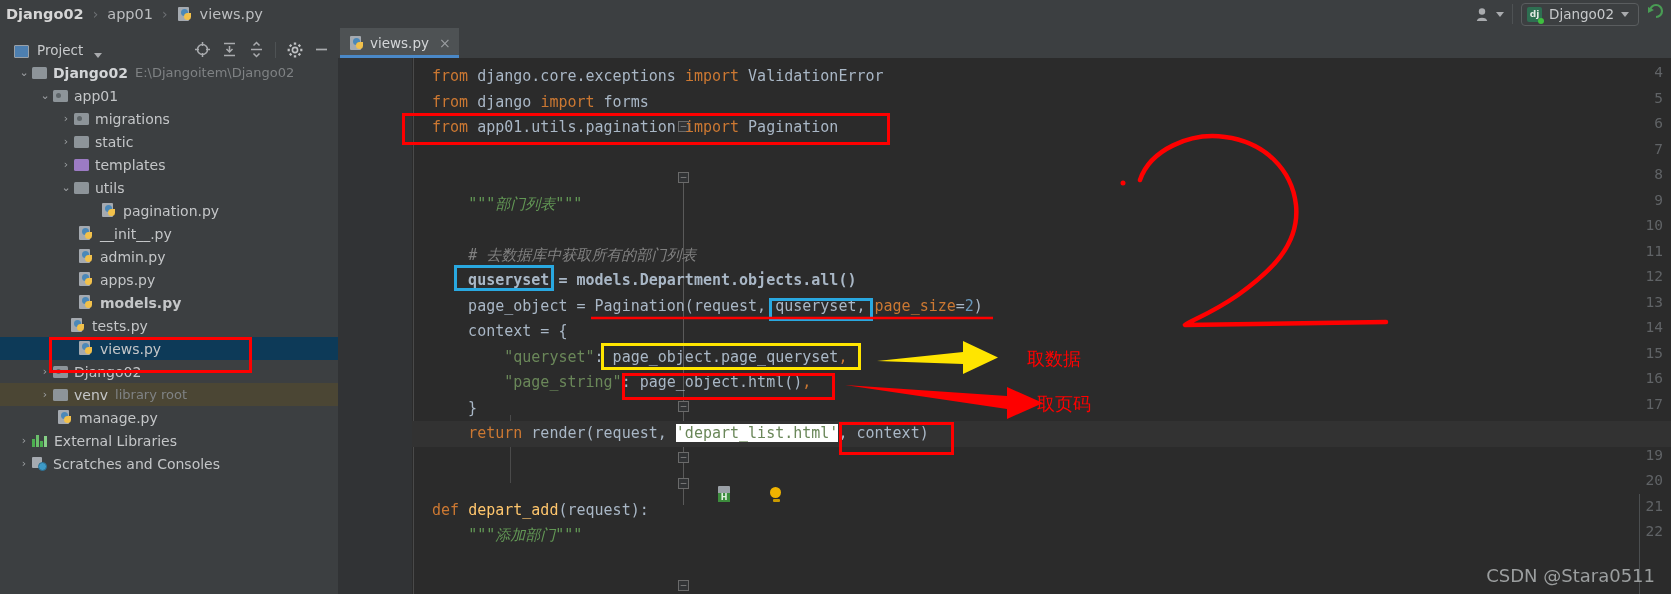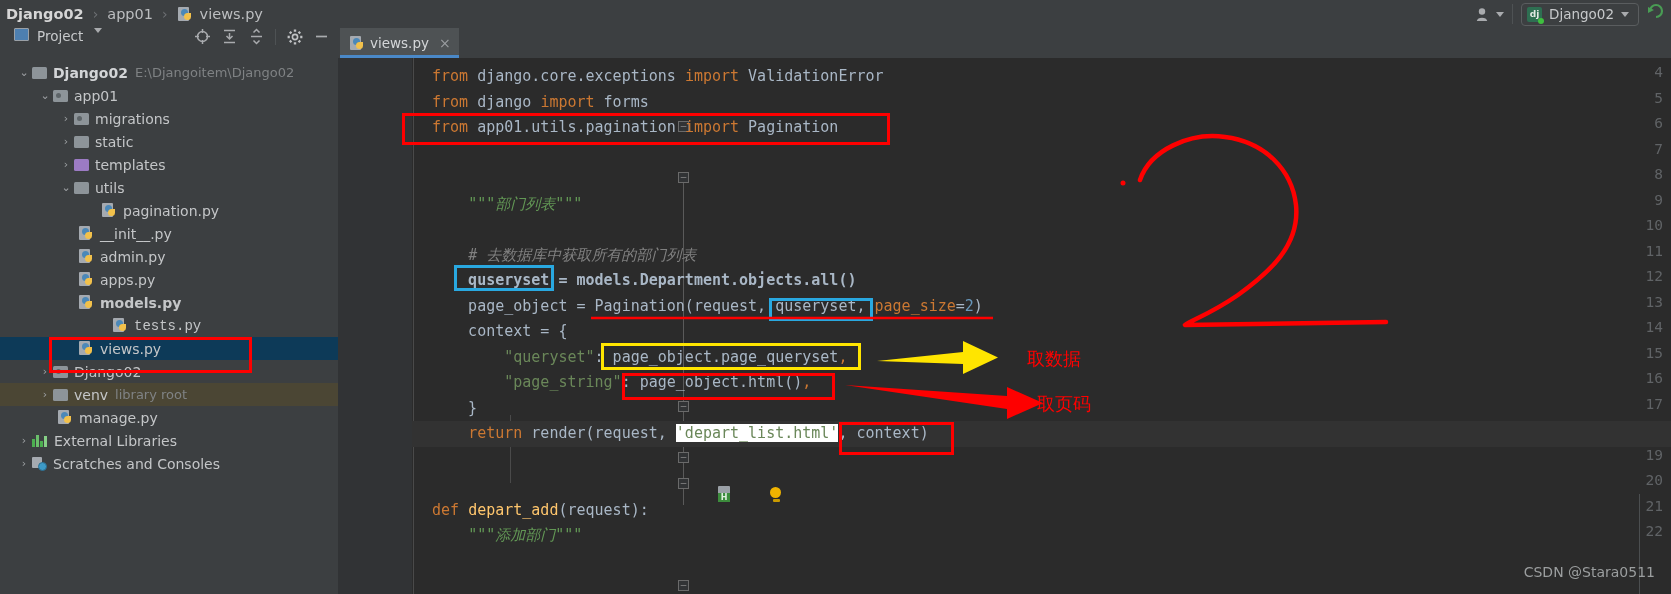--- a/index.html
+++ b/index.html
@@ -42,21 +42,21 @@
   .dj-badge::after {
     content:''; position:absolute; right:-2px; bottom:-2px; width:6px;height:6px;
     border-radius:50%; background:#3fbf3f;
   }
   .caret { width: 0;height: 0;border-left: 4px solid transparent;border-right: 4px solid transparent;border-top: 5px solid #a9abae; }
   .run-arrow { color:#4e9a4e; font-size:16px; }
 
   
   .toolhdr {
     position: absolute; left: 0; top: 28px; width: 338px; height: 30px;
-    background: #3c3f41; display: flex; align-items: flex-start; padding-left: 14px; gap: 8px;
+    background: #3c3f41; display: flex; align-items: flex-end; padding-left: 14px; gap: 8px;
   }
   .proj-icon { width:15px;height:13px;border:1.6px solid #9aa0a6;border-radius:1px;background:#4d7fb0; }
   .proj-label { color:#c8cacc; font-size:13.5px; }
   .toolhdr-icons { margin-left:auto; display:flex; align-items:center; gap:10px; padding-right:8px; color:#a9abae; }
   .ti { width:17px;height:17px; display:flex;align-items:center;justify-content:center; }
 
   
   .tabstrip {
     position: absolute; left: 338px; top: 28px; width: 1333px; height: 30px;
     background: #3c3f41;
@@ -152,21 +152,21 @@
 
   .indentguide { position:absolute; width:1px; background:#4a4a4a; }
 
   
   .box { position:absolute; border-style:solid; pointer-events:none; }
   .annot-text {
     position:absolute; color:#fe0000; font-size:17px;
     font-family:"DejaVu Sans", sans-serif; white-space:nowrap;
   }
   .wm {
-    position:absolute; right:16px; bottom:14px; color:#9b9e9f; font-size:14px;
+    position:absolute; right:16px; bottom:8px; color:#9b9e9f; font-size:18px;
     font-family:"DejaVu Sans", sans-serif;
   }
   .rightrule { position:absolute; right:31px; top:494px; width:1px; height:100px; background:#4b4e50; }
   svg.overlay { position:absolute; left:0; top:0; width:1671px; height:594px; pointer-events:none; }
 </style>
 </head>
 <body>
 
 <div id="root">
 
@@ -342,21 +342,21 @@
 
     <div class="row" style="padding-left:79px;font-weight:bold;">
       <span class="pyicon" style="margin-right:7px;">
         <span class="sheet"></span>
           <span class="snake-b"></span>
           <span class="snake-y"></span>
       </span>
       <span class="node-name">models.py</span>
     </div>
 
-    <div class="row" style="padding-left:113px;font-family:Liberation Mono, monospace;">
+    <div class="row" style="padding-left:71px;">
       <span class="pyicon" style="margin-right:7px;">
         <span class="sheet"></span>
           <span class="snake-b"></span>
           <span class="snake-y"></span>
       </span>
       <span class="node-name">tests.py</span>
     </div>
 
     <div class="row sel" style="padding-left:79px;">
       <span class="pyicon" style="margin-right:7px;">

